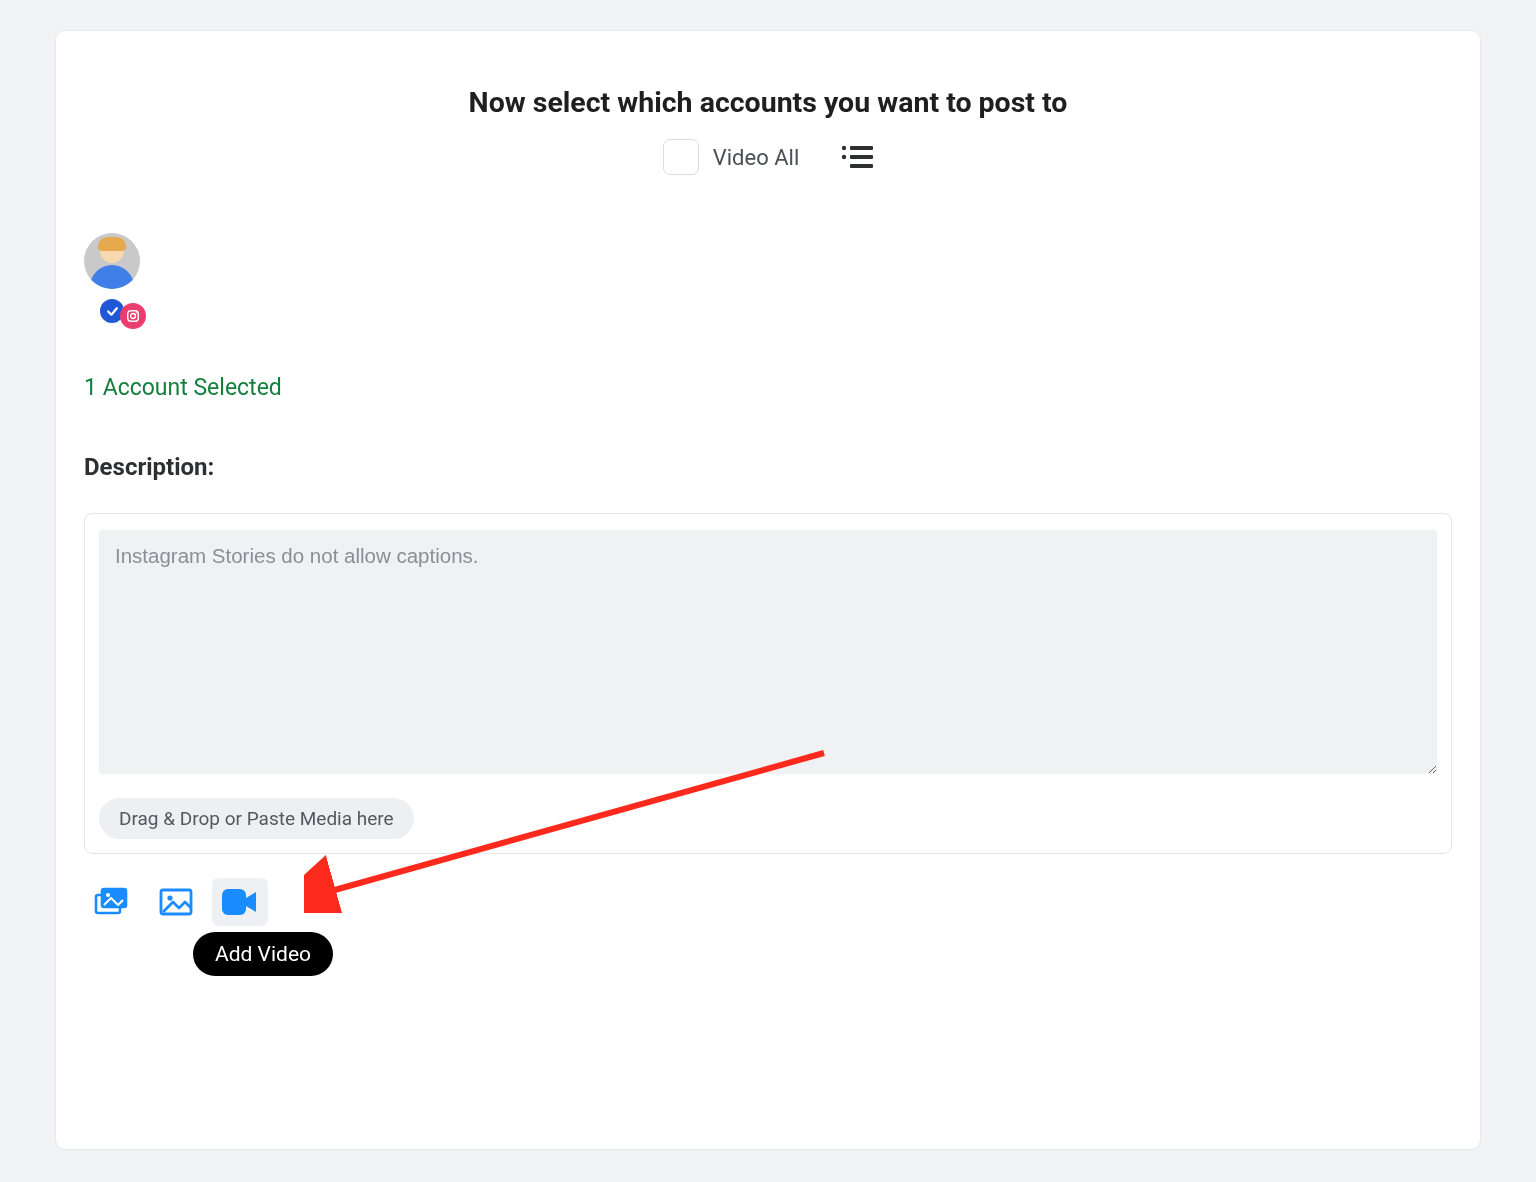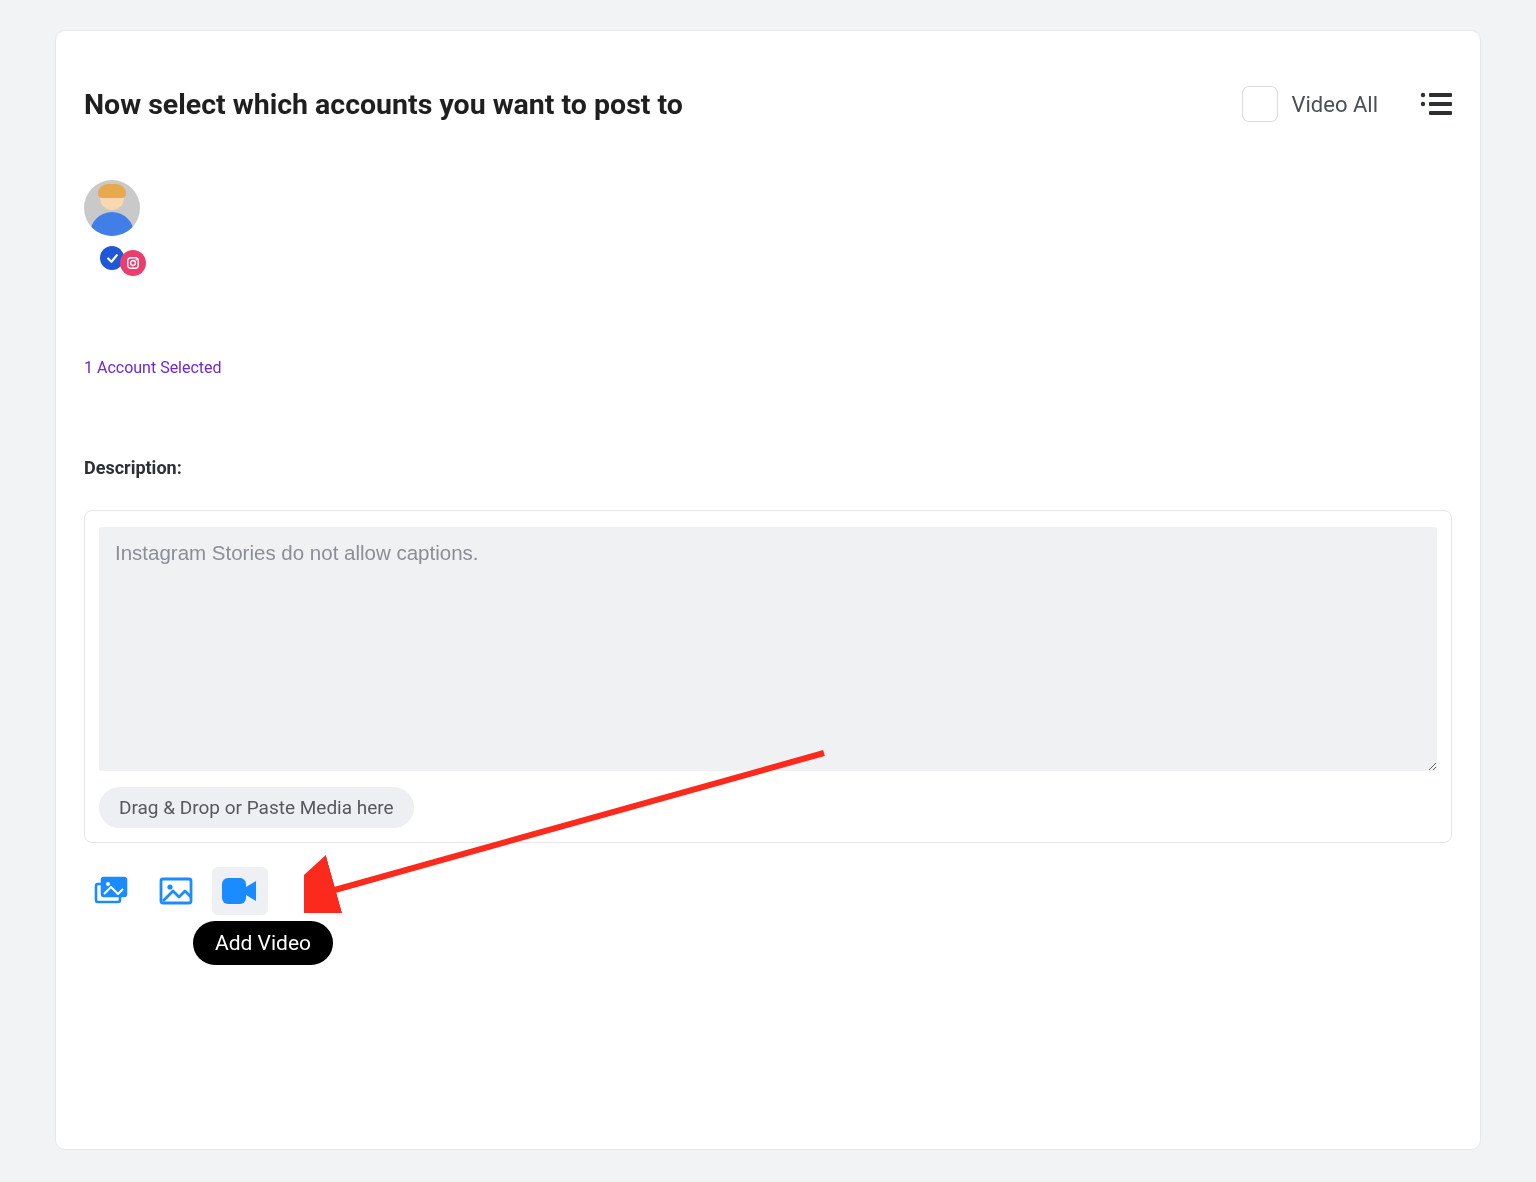--- a/index.html
+++ b/index.html
@@ -17,20 +17,21 @@
     padding: 55px 28px 40px 28px;
     width: 100%;
     min-height: 1120px;
     position: relative;
   }
   .top-row {
     display: flex;
     align-items: center;
     justify-content: space-between;
     gap: 20px;
+    flex-direction: column;
   }
   .title {
     font-size: 28.5px;
     font-weight: 700;
     color: #1f1f1f;
   }
   .top-right {
     display: flex;
     align-items: center;
     gap: 42px;
@@ -116,28 +117,28 @@
     width: 24px;
     height: 24px;
     border-radius: 50%;
     background: #1f57d6;
     display: inline-flex;
     align-items: center;
     justify-content: center;
   }
 
   .selected-count {
-    margin-top: 88px;
-    font-size: 16px;
-    color: #6d28d9;
+    margin-top: 51px;
+    font-size: 23px;
+    color: #15803d;
   }
 
   .desc-label {
-    margin-top: 80px;
-    font-size: 18px;
+    margin-top: 52px;
+    font-size: 24px;
     font-weight: 700;
     color: #2d2f33;
   }
 
   .desc-box {
     margin-top: 32px;
     border: 1.5px solid #e2e5ea;
     border-radius: 8px;
     padding: 16px 14px 14px 14px;
   }
@@ -149,21 +150,21 @@
     resize: both;
     font-size: 20.5px;
     color: #8a8e96;
     padding: 14px 16px;
     font-family: Liberation Sans, sans-serif;
     outline: none;
     border-radius: 3px;
   }
   .desc-textarea::placeholder { color: #8a8e96; }
   .drag-pill {
-    margin-top: 12px;
+    margin-top: 20px;
     display: inline-block;
     background: #edeff2;
     border-radius: 22px;
     padding: 9px 20px;
     font-size: 19px;
     color: #55585e;
   }
 
   .bottom-row {
     margin-top: 24px;

